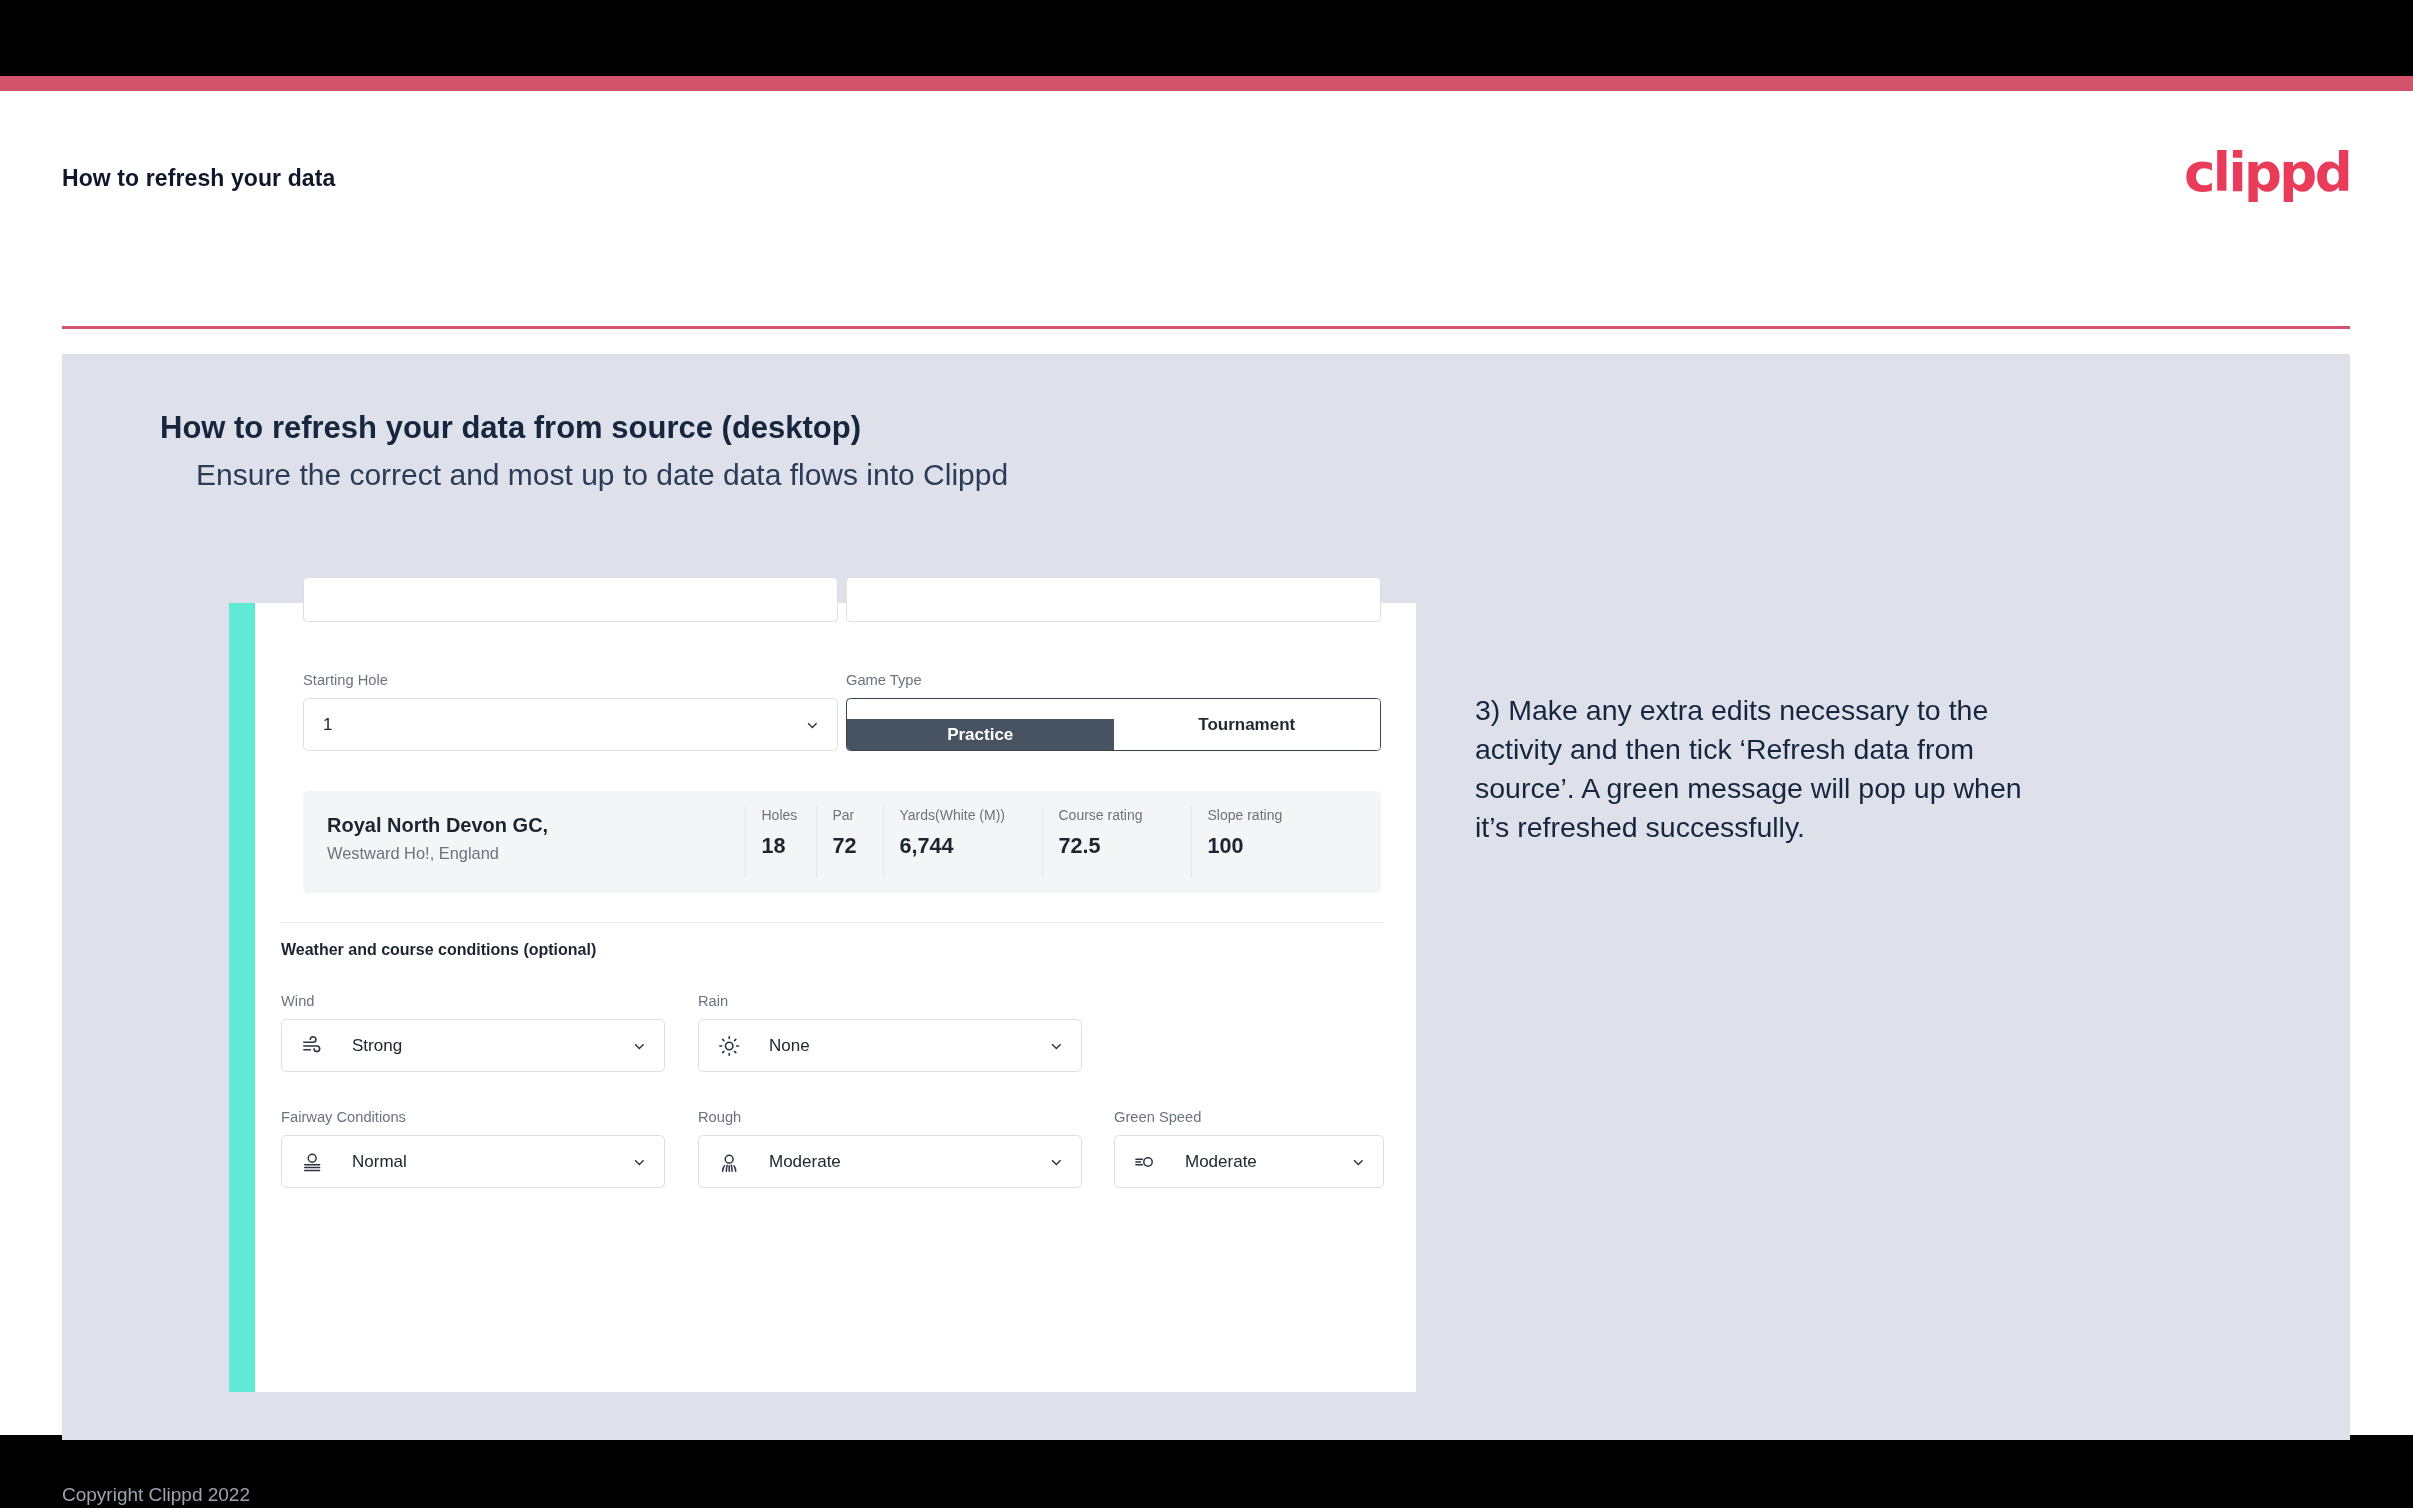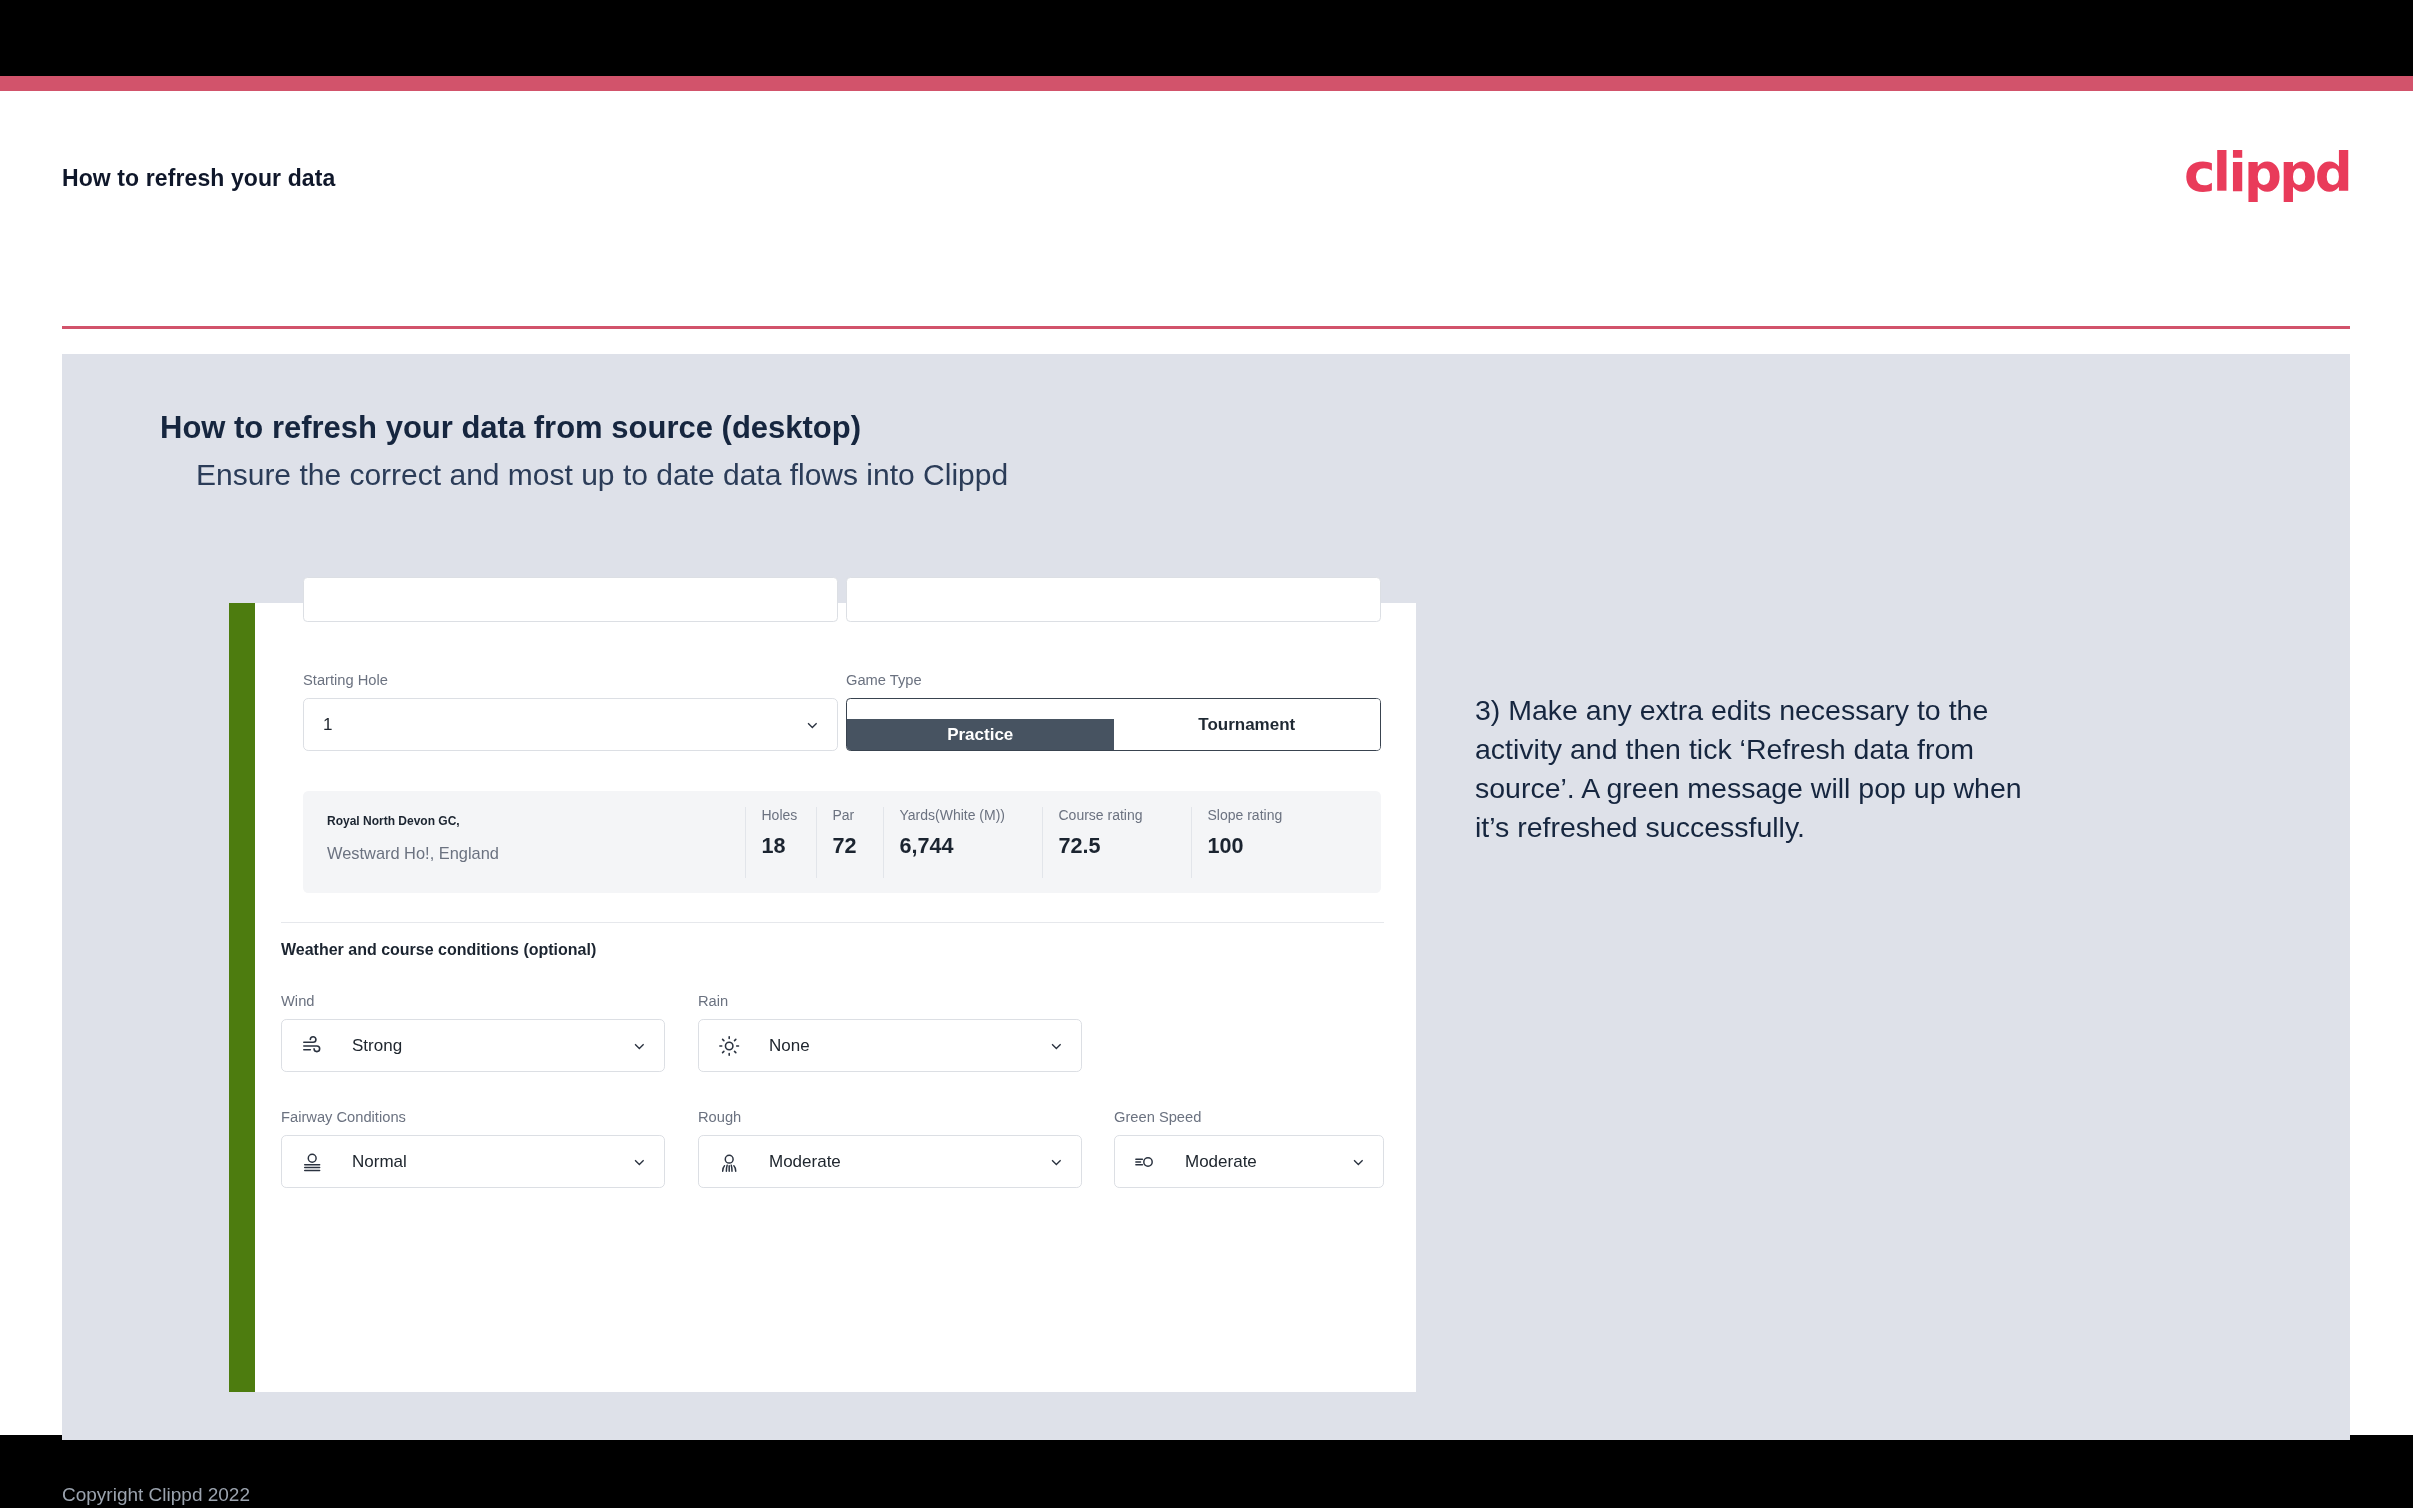--- a/index.html
+++ b/index.html
@@ -54,21 +54,21 @@
 
   
   .instruction {
     position:absolute; left:1413px; top:337px; width:552px;
     font-size:28.5px; line-height:1.37; color:#16263f; font-weight:500;
   }
 
   
   .shot {
     position:absolute; left:167px; top:249px; width:1060px; height:789px;
-    background:#4d7c0f;
+    background:#5eead4;
   }
   .shot-inner {
     position:absolute; left:26px; top:0; width:1161px; height:789px;
     background:#ffffff;
   }
 
   
   .trunc-row { position:absolute; left:0; top:0; width:1161px; height:19px; }
   .trunc-box {
     position:absolute; top:-26px; height:45px;
@@ -111,21 +111,21 @@
   .seg .on  { background:#475361; color:#ffffff;margin-top:20px; }
   .seg .off { background:#ffffff; color:#1f2933; }
 
   
   .course {
     position:absolute; left:48px; top:188px; width:1078px; height:102px;
     background:#f4f5f7; border-radius:5.2px;
   }
   .course-name {
     position:absolute; left:24px; top:23px;
-    font-size:12px; font-weight:bold; color:#1b2430;
+    font-size:20px; font-weight:bold; color:#1b2430;
   }
   .course-loc {
     position:absolute; left:24px; top:53px;
     font-size:16.4px; color:#6b7280;
   }
   .stat {
     position:absolute; top:15.5px; height:71px;
     border-left:0.9px solid #e2e5ea; padding-left:0;
     text-align:left;
   }

